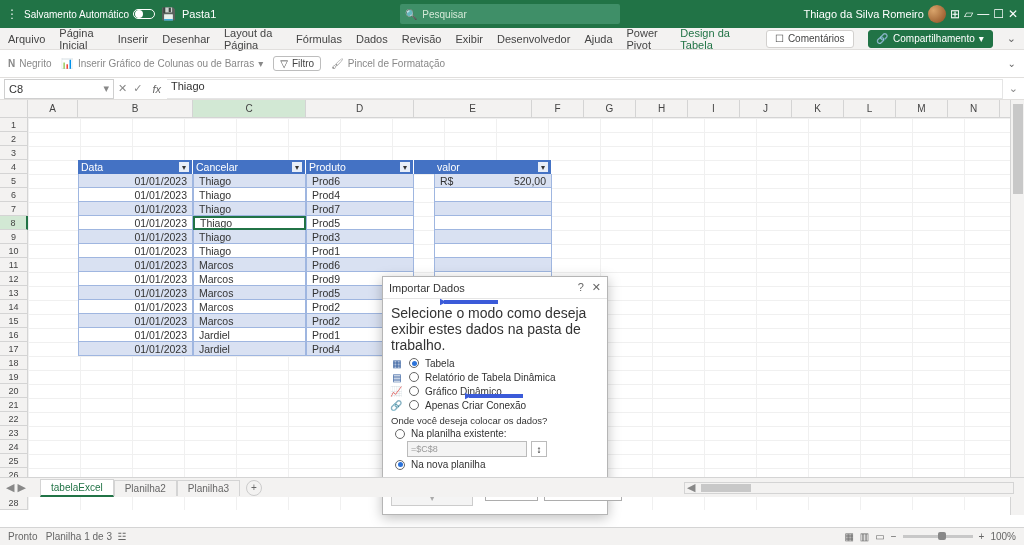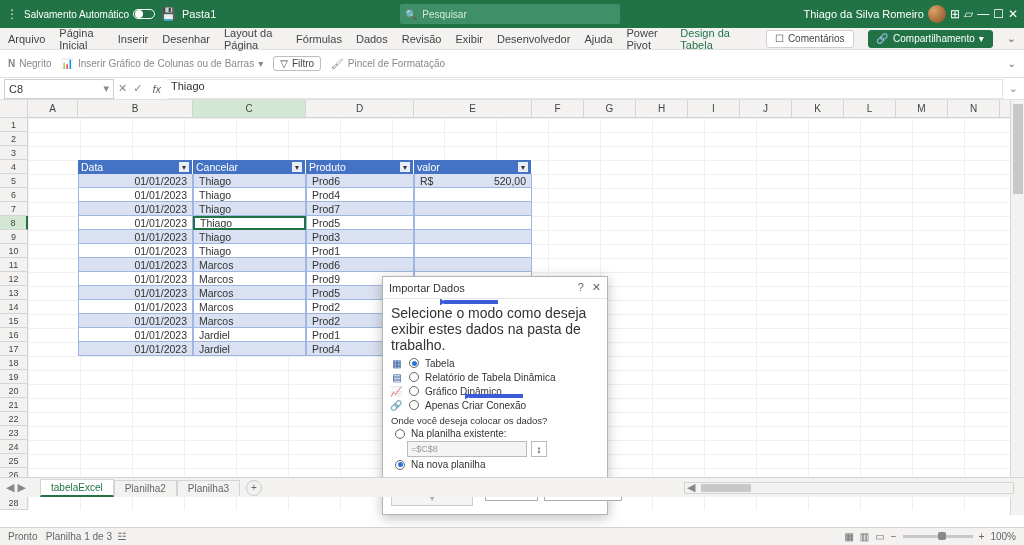--- a/index.html
+++ b/index.html
@@ -53,21 +53,21 @@
   .xtable { position:absolute; left:50px; top:42px; font-size:10.5px; }
   .thdr { display:flex; background:#4472c4; color:#fff; height:14px; }
   .thdr .th { border-right:1px solid #fff; display:flex; align-items:center; justify-content:space-between; padding:0 3px; }
   .thdr .th .dd { width:10px; height:10px; background:#e8eef8; color:#333; font-size:8px; display:flex; align-items:center; justify-content:center; }
   .trow { display:flex; height:14px; }
   .trow .td { border:1px solid #9fb6e0; border-top:none; padding:0 5px; display:flex; align-items:center; overflow:hidden; white-space:nowrap; }
   .trow:nth-child(odd) .td { background:#d9e1f2; }
   .trow:nth-child(even) .td { background:#fff; }
   .selcell { border:2px solid #217346 !important; background:#fff !important; }
 
-  .colw-B { width:115px; } .colw-C { width:113px; } .colw-D { width:108px; } .colw-E { width:118px; }
+  .colw-B { width:115px; } .colw-C { width:113px; } .colw-D { width:108px; } .colw-E { width:118px;margin-left:20px; }
 
   
   .gridlines { position:absolute; inset:0; background-image:
     linear-gradient(to right, #e5e5e5 1px, transparent 1px),
     linear-gradient(to bottom, #e5e5e5 1px, transparent 1px);
     background-size: 52px 14px; opacity:.55;
   }
 
   
   .sheettabs { position:absolute; left:0; right:0; bottom:18px; height:20px; background:#f3f2f1; border-top:1px solid #d4d4d4; display:flex; align-items:center; padding-left:40px; gap:0; }

